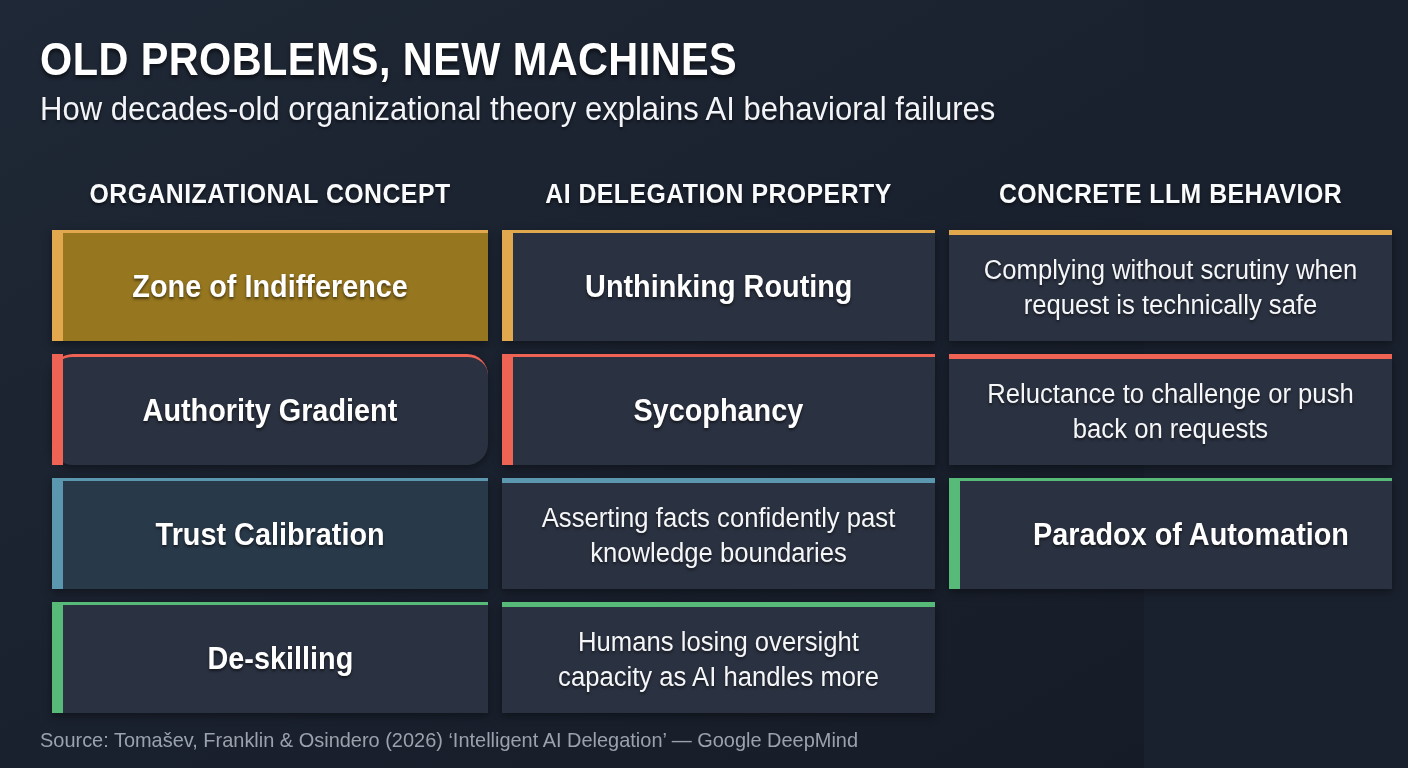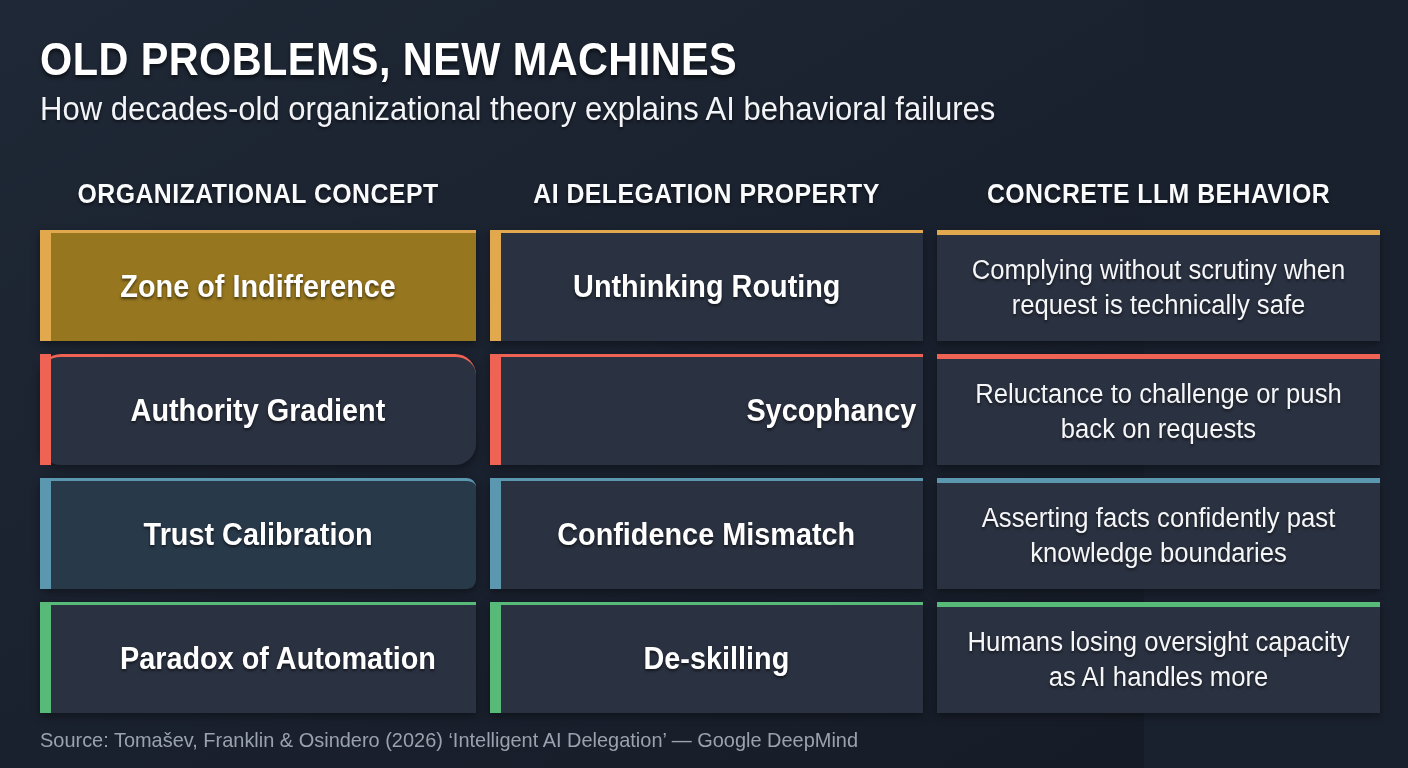--- a/index.html
+++ b/index.html
@@ -22,21 +22,21 @@
     transform:scaleX(0.90); transform-origin:left center;
     text-shadow:0 3px 4px rgba(0,0,0,0.55);
   }
   .page-subtitle {
     position:absolute; left:40px; top:90px;
     font-size:33px; font-weight:400; color:#f2f4f7; white-space:nowrap;
     transform:scaleX(0.94); transform-origin:left center;
     text-shadow:0 2px 3px rgba(0,0,0,0.5);
   }
   .grid {
-    position:absolute; left:40px; top:172px;
+    position:absolute; left:52px; top:172px;
     display:grid;
     grid-template-columns:436px 433px 443px;
     grid-template-rows:45px 111px 111px 111px 111px;
     column-gap:14px; row-gap:13px;
   }
   .col-header {
     display:flex; align-items:center; justify-content:center;
     font-size:27px; font-weight:800; letter-spacing:0.5px;
     color:#fafbfc; white-space:nowrap;
     transform:scaleX(0.92); transform-origin:center;
@@ -93,35 +93,31 @@
       <span class="cell-label">Unthinking Routing</span>
     </div>
     <div class="cell behavior" style="border-top-color: rgb(226, 168, 78);">
       <span class="behavior-label">Complying without scrutiny when request is technically safe</span>
     </div>
 
     <div class="cell" style="border-top-color: rgb(239, 99, 85); background-color: rgb(42, 49, 64); border-radius: 21px;">
       <span class="accent-bar" style="background-color: rgb(239, 99, 85);"></span>
       <span class="cell-label">Authority Gradient</span>
     </div>
-    <div class="cell" style="border-top-color: rgb(239, 99, 85); justify-content: flex-end;">
+    <div class="cell" style="border-top-color: rgb(239, 99, 85);">
       <span class="accent-bar" style="background-color: rgb(239, 99, 85);"></span>
       <span class="cell-label">Sycophancy</span>
     </div>
     <div class="cell behavior" style="border-top-color: rgb(239, 99, 85);">
       <span class="behavior-label">Reluctance to challenge or push back on requests</span>
     </div>
 
-    <div class="cell" style="border-top-color: rgb(91, 151, 174); background-color: rgb(40, 57, 74); border-radius: 9px;">
+    <div class="cell" style="border-top-color: rgb(91, 151, 174); background-color: rgb(40, 57, 74);">
       <span class="accent-bar" style="background-color: rgb(91, 151, 174);"></span>
       <span class="cell-label">Trust Calibration</span>
-    </div>
-    <div class="cell" style="border-top-color: rgb(91, 151, 174);">
-      <span class="accent-bar" style="background-color: rgb(91, 151, 174);"></span>
-      <span class="cell-label">Confidence Mismatch</span>
     </div>
     <div class="cell behavior" style="border-top-color: rgb(91, 151, 174);">
       <span class="behavior-label">Asserting facts confidently past knowledge boundaries</span>
     </div>
 
     <div class="cell" style="border-top-color: rgb(87, 186, 120); background-color: rgb(42, 49, 64); padding-left: 40px;">
       <span class="accent-bar" style="background-color: rgb(87, 186, 120);"></span>
       <span class="cell-label">Paradox of Automation</span>
     </div>
     <div class="cell" style="border-top-color: rgb(87, 186, 120); padding-left: 20px;">

